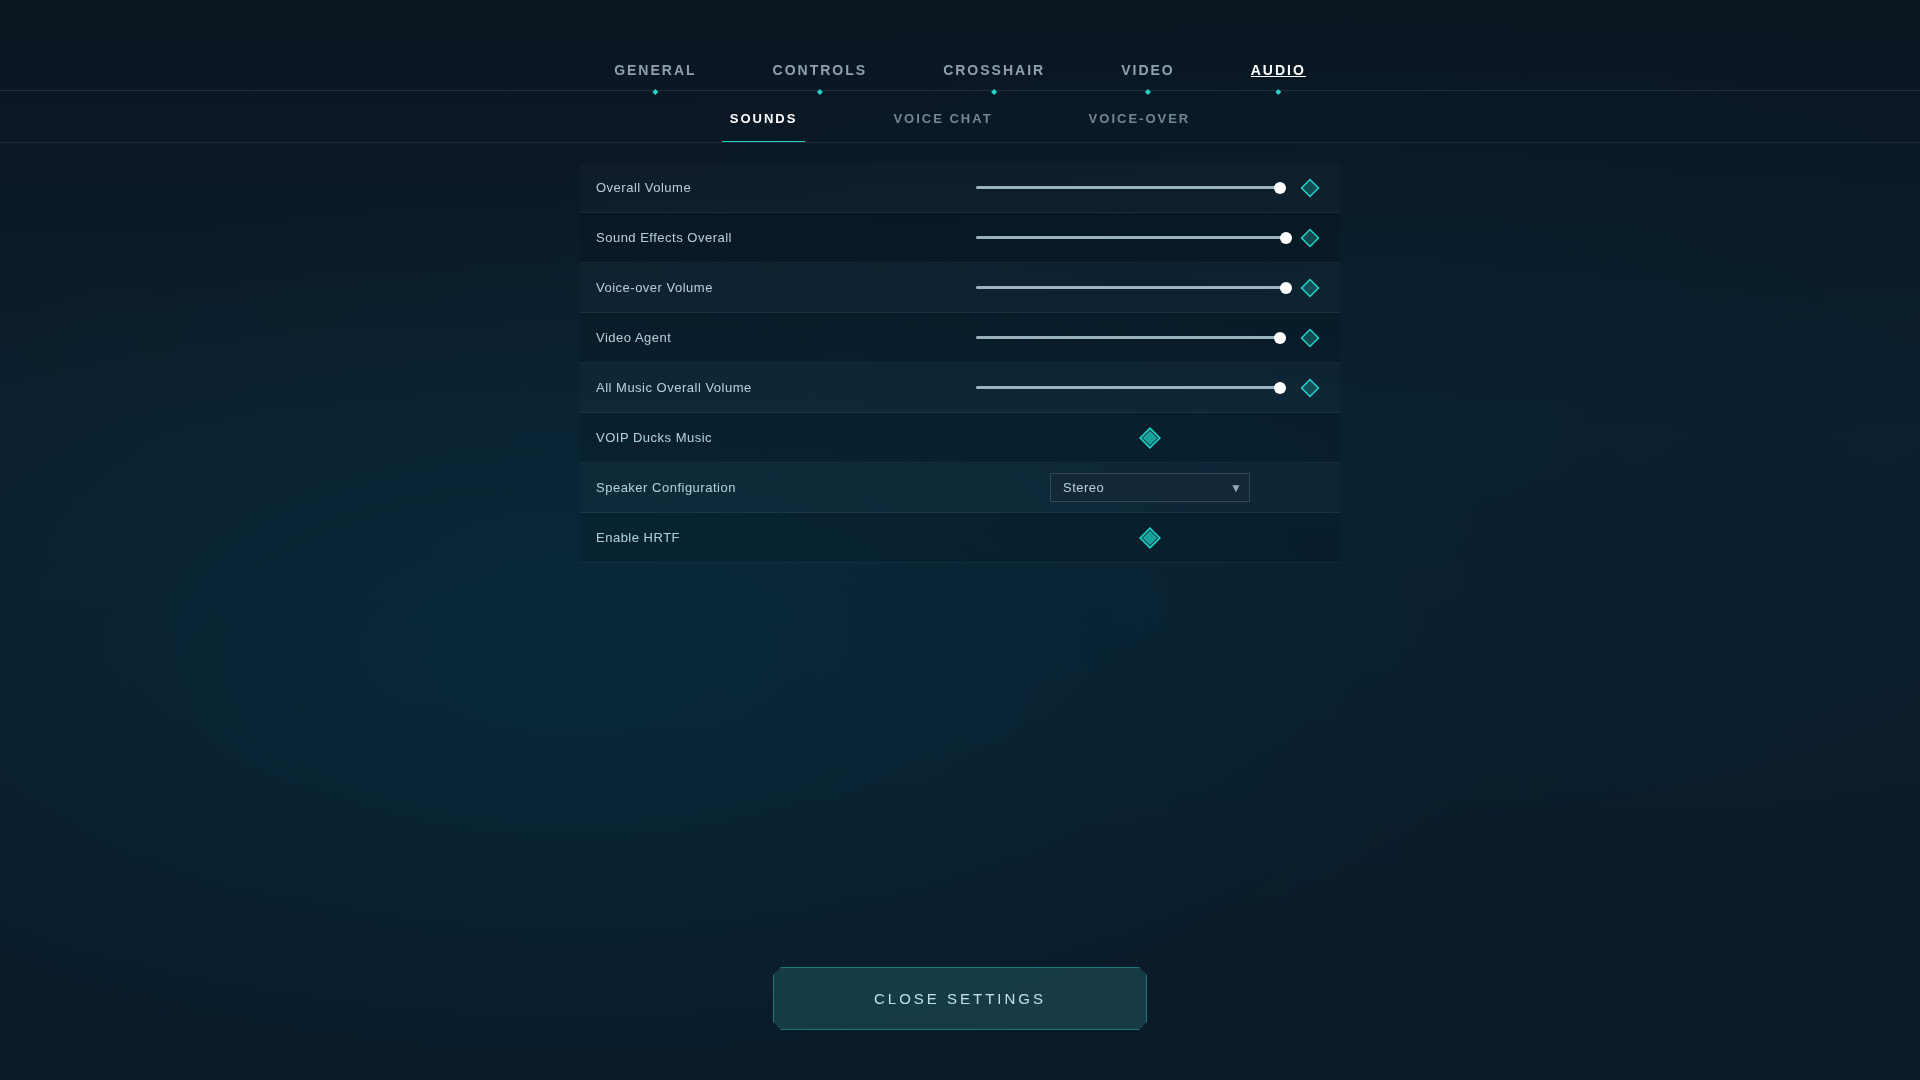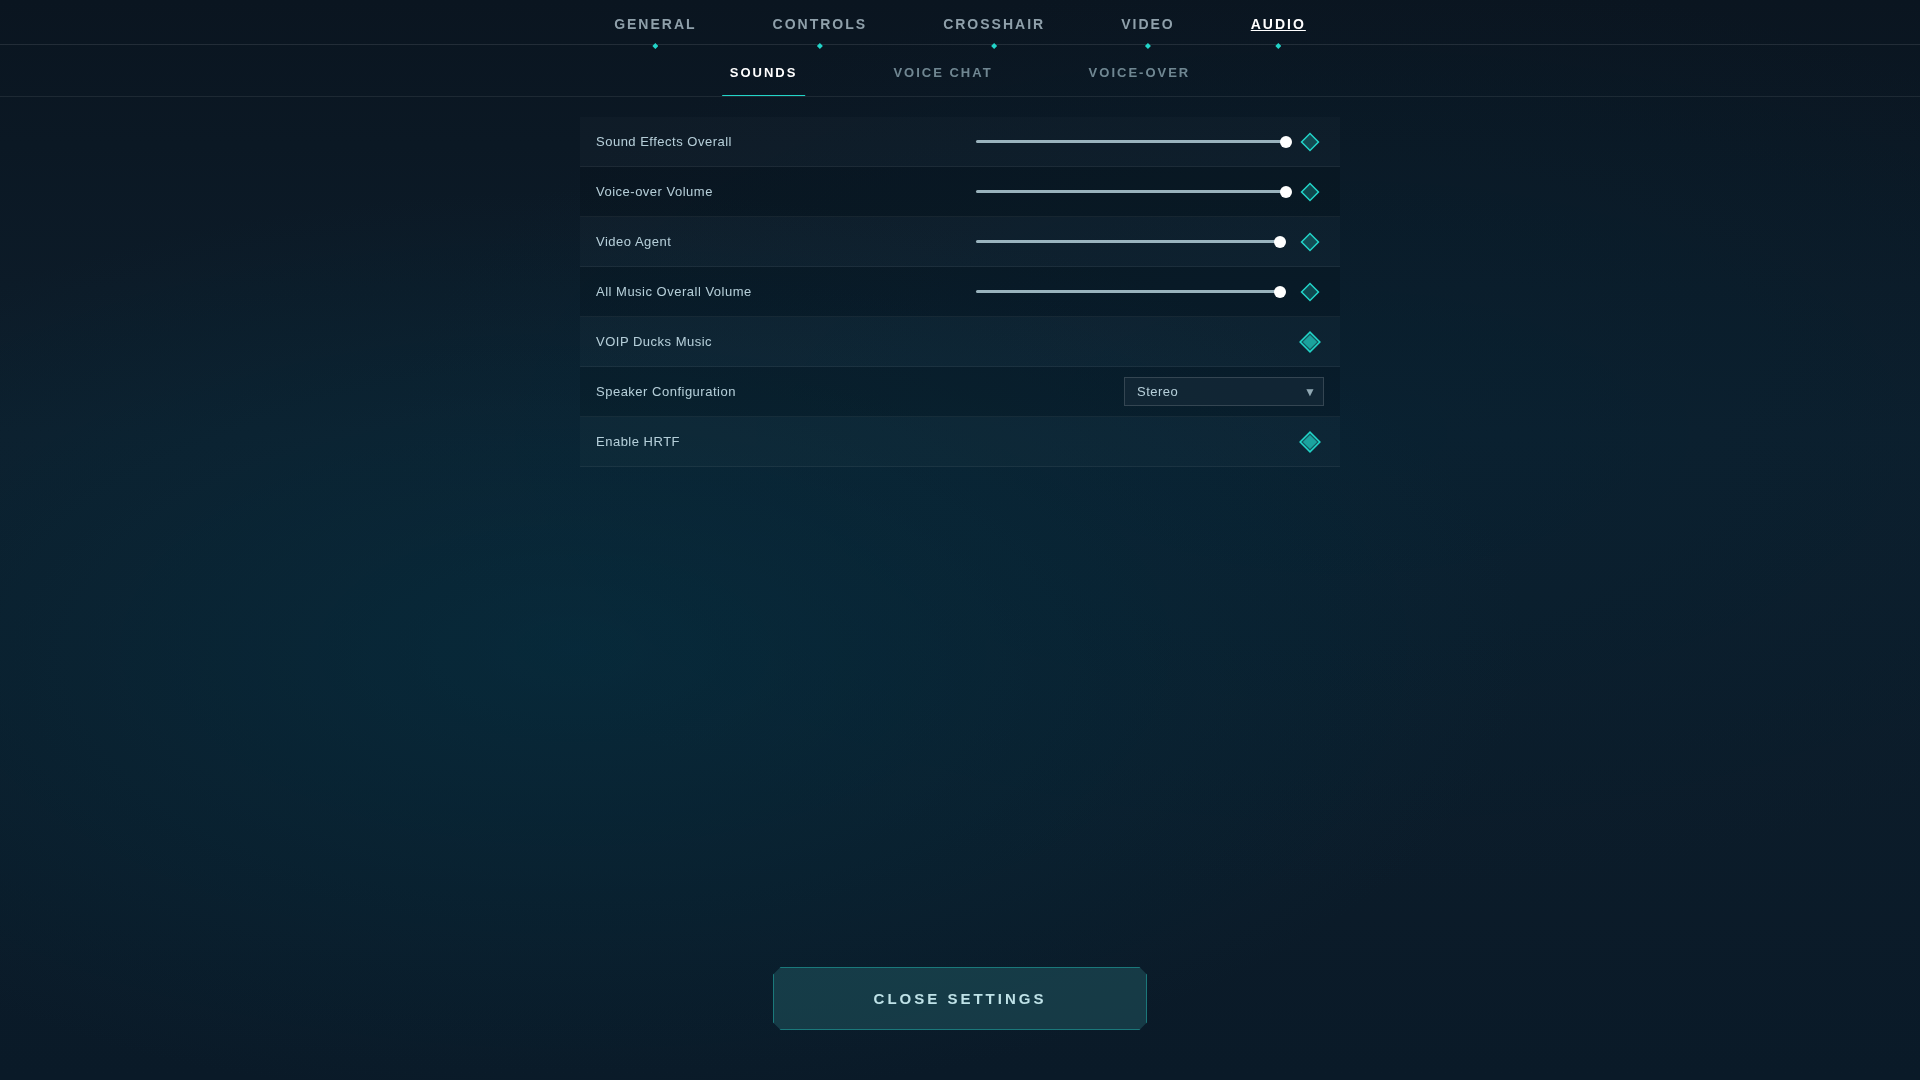--- a/index.html
+++ b/index.html
@@ -45,20 +45,21 @@
       width: 100%;
       border-bottom: 1px solid rgba(255,255,255,0.1);
       position: relative;
     }
 
     .top-nav-inner {
       display: flex;
       align-items: center;
       gap: 60px;
       padding: 0 40px;
+      margin-top: 46px;
     }
 
     .nav-tab {
       color: rgba(200,220,230,0.7);
       font-size: 14px;
       font-weight: 600;
       letter-spacing: 2px;
       text-transform: uppercase;
       padding: 16px 8px 12px;
       cursor: pointer;
@@ -152,21 +153,21 @@
       font-size: 13px;
       font-weight: 400;
       letter-spacing: 0.5px;
       flex: 0 0 380px;
     }
 
     .setting-control {
       flex: 1;
       display: flex;
       align-items: center;
-      justify-content: flex-end;
+      justify-content: center;
       gap: 10px;
     }
 
     
     .slider-container {
       display: flex;
       align-items: center;
       gap: 10px;
       width: 100%;
     }
@@ -254,21 +255,21 @@
       justify-content: center;
       align-items: center;
       padding: 40px 0 50px;
     }
 
     .close-settings-btn {
       background: rgba(30,80,90,0.6);
       border: 1px solid rgba(34,212,200,0.4);
       color: rgba(200,235,240,0.95);
       font-size: 15px;
-      font-weight: 700;
+      font-weight: 400;
       letter-spacing: 3px;
       text-transform: uppercase;
       padding: 22px 100px;
       cursor: pointer;
       transition: background 0.2s;
       clip-path: polygon(8px 0%, calc(100% - 8px) 0%, 100% 8px, 100% calc(100% - 8px), calc(100% - 8px) 100%, 8px 100%, 0% calc(100% - 8px), 0% 8px);
     }
 
     
     .icon-svg {
@@ -292,20 +293,36 @@
       </div>
   </nav>
 
   <div class="sub-nav">
   <div class="sub-tab active">SOUNDS</div>
       <div class="sub-tab">VOICE CHAT</div>
       <div class="sub-tab">VOICE-OVER</div>
     </div>
 
   <div class="settings-content">
+  <div class="settings-row">
+        <div class="setting-label">Overall Volume</div>
+        <div class="setting-control">
+          <div class="slider-container">
+            <div class="slider-track">
+              <div class="slider-fill" style="width: 98%;"></div>
+              <div class="slider-thumb" style="left: 98%;"></div>
+            </div>
+            <div class="diamond-icon">
+              <svg width="24" height="24" viewBox="0 0 24 24" class="icon-svg">
+                <rect x="6" y="6" width="12" height="12" transform="rotate(45 12 12)" fill="rgba(34,212,200,0.25)" stroke="#22d4c8" stroke-width="1.5"></rect>
+              </svg>
+            </div>
+          </div>
+        </div>
+      </div>
       <div class="settings-row">
         <div class="setting-label">Sound Effects Overall</div>
         <div class="setting-control">
           <div class="slider-container">
             <div class="slider-track">
               <div class="slider-fill" style="width: 100%;"></div>
               <div class="slider-thumb" style="left: 100%;"></div>
             </div>
             <div class="diamond-icon">
               <svg width="24" height="24" viewBox="0 0 24 24" class="icon-svg">

